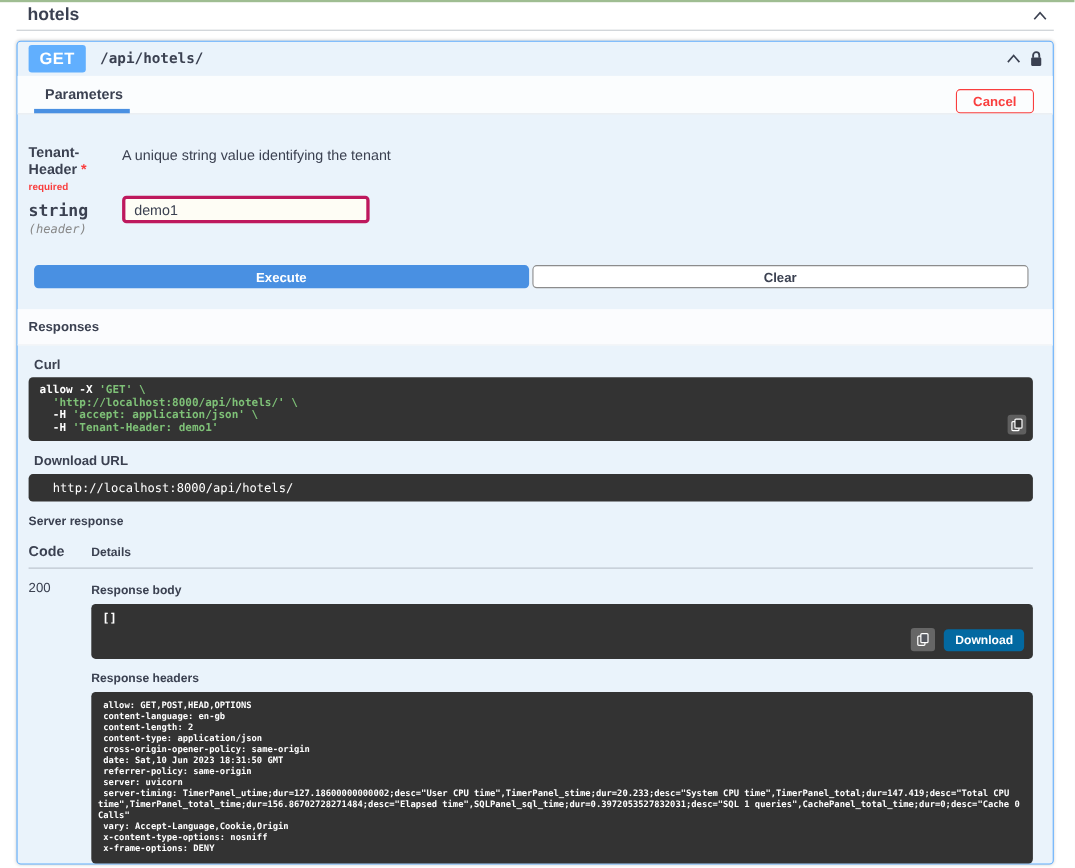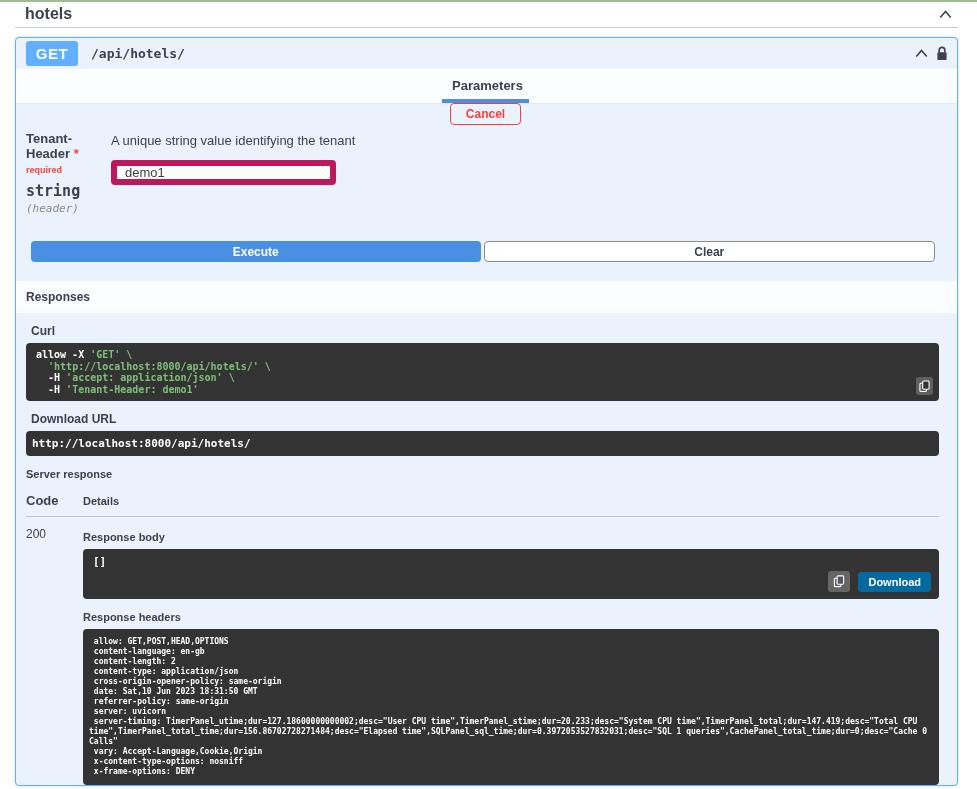--- a/index.html
+++ b/index.html
@@ -18,23 +18,23 @@
   .opblock { margin:9px 19px 0 15px; border:1px solid #61affe; border-radius:4px;
     background:#eaf3fb; box-shadow:0 0 3px rgba(0,0,0,.18); }
   .opblock-summary { display:flex; align-items:center; padding:3px 9px 3px 10px; cursor:pointer; }
   .method-badge { background:#61affe; color:#fff; font-weight:bold; font-size:15px;
     border-radius:3px; width:52px; text-align:center; padding:4px 0; letter-spacing:.5px; }
   .op-path { font-family:"DejaVu Sans Mono", monospace; font-weight:bold; font-size:13px;
     color:#3b4151; margin-left:13px; flex:1; }
   .summary-icons { display:flex; align-items:center; gap:7px; }
 
   
-  .tab-header { display:flex; align-items:center; justify-content:space-between;
+  .tab-header { display:flex; align-items:flex-end; justify-content:space-between;
     padding:9px 17px 0 15px; background:#fbfdfe; height:35px;
-    border-bottom:1px solid #e4e9ee;flex-direction:column; }
+    border-bottom:1px solid #e4e9ee; }
   .tab-item { position:relative; font-size:13px; font-weight:bold; padding:0 6px 10px 10px; cursor:pointer; }
   .tab-item:after { content:""; position:absolute; left:0; right:0; bottom:0; height:4px;
     background:#4a90e2; }
   .cancel-btn { border:1px solid #f93e3e; color:#f93e3e; background:transparent;
     font-weight:bold; font-size:12px; padding:3px 15px; border-radius:4px; cursor:pointer;
     font-family:"Liberation Sans", sans-serif; }
 
   
   .params-area { padding:15px 10px 0 10px; }
   .param-head-row { display:flex; font-size:10px; font-weight:bold;
@@ -43,21 +43,21 @@
   .col-desc { flex:1; }
   .param-row { display:flex; padding-top:12px; padding-bottom:26px; }
   .param-name { font-size:13px; font-weight:bold; line-height:15px; }
   .req-star { color:#f93e3e; font-weight:bold; }
   .req-label { color:#f93e3e; font-size:9px; font-weight:bold; white-space:nowrap; }
   .param-type { font-family:"DejaVu Sans Mono", monospace; font-size:15px; font-weight:bold;
     margin-top:4px; }
   .param-in { font-family:"DejaVu Sans Mono", monospace; font-size:11px; font-style:italic;
     color:#888; margin-top:2px; }
   .param-desc-text { font-size:13px; padding-top:2px; }
-  .param-input { margin-top:12px; width:225px; height:25px; border:6px solid #be185d;
+  .param-input { margin-top:30px; width:225px; height:25px; border:3px solid #be185d;
     border-radius:4px; background:#fefdf5; padding:0 8px; font-size:13px; color:#3b4151;
     font-family:"Liberation Sans", sans-serif; }
 
   
   .execute-wrapper { display:flex; gap:3px; margin:0 22px 19px 15px; }
   .execute-btn { flex:1; background:#4990e2; color:#fff; border:none; border-radius:4px;
     font-weight:bold; font-size:12px; height:21px; cursor:pointer;
     font-family:"Liberation Sans", sans-serif; }
   .clear-btn { flex:1; background:#fff; color:#3b4151; border:1px solid #8c8c8c;
     border-radius:4px; font-weight:bold; font-size:12px; height:21px; cursor:pointer;
@@ -75,22 +75,22 @@
   .dark-block { background:#333; border-radius:4px; color:#fff; position:relative; }
   .curl-block { margin-top:5px; padding:6px 10px; }
   .curl-block pre { font-family:"DejaVu Sans Mono", monospace; font-size:10px;
     line-height:11.5px; font-weight:bold; white-space:pre; }
   .tok-plain { color:#fff; }
   .tok-str { color:#7ec077; }
   .copy-mini-btn { position:absolute; right:6px; bottom:6px; width:17px; height:18px;
     background:rgba(255,255,255,.22); border:none; border-radius:3px; cursor:pointer;
     display:flex; align-items:center; justify-content:center; }
 
-  .url-block { margin-top:5px; padding:6px 6px; font-family:"DejaVu Sans Mono", monospace;
-    font-size:11px; font-weight:bold; }
+  .url-block { margin-top:5px; padding:6px 22px; font-family:"DejaVu Sans Mono", monospace;
+    font-size:11px; font-weight:normal; }
 
   .resp-table-head { display:flex; margin-top:13px; padding-bottom:8px;
     border-bottom:1px solid rgba(59,65,81,.25); align-items:baseline; }
   .code-col { width:57px; flex:none; font-size:13px; }
   .head-code { font-size:13px; font-weight:bold; }
   .head-details { font-size:11px; font-weight:bold; }
   .resp-row { display:flex; padding-top:10px; }
   .status-code { font-size:12px; }
   .details-col { flex:1; }
 

